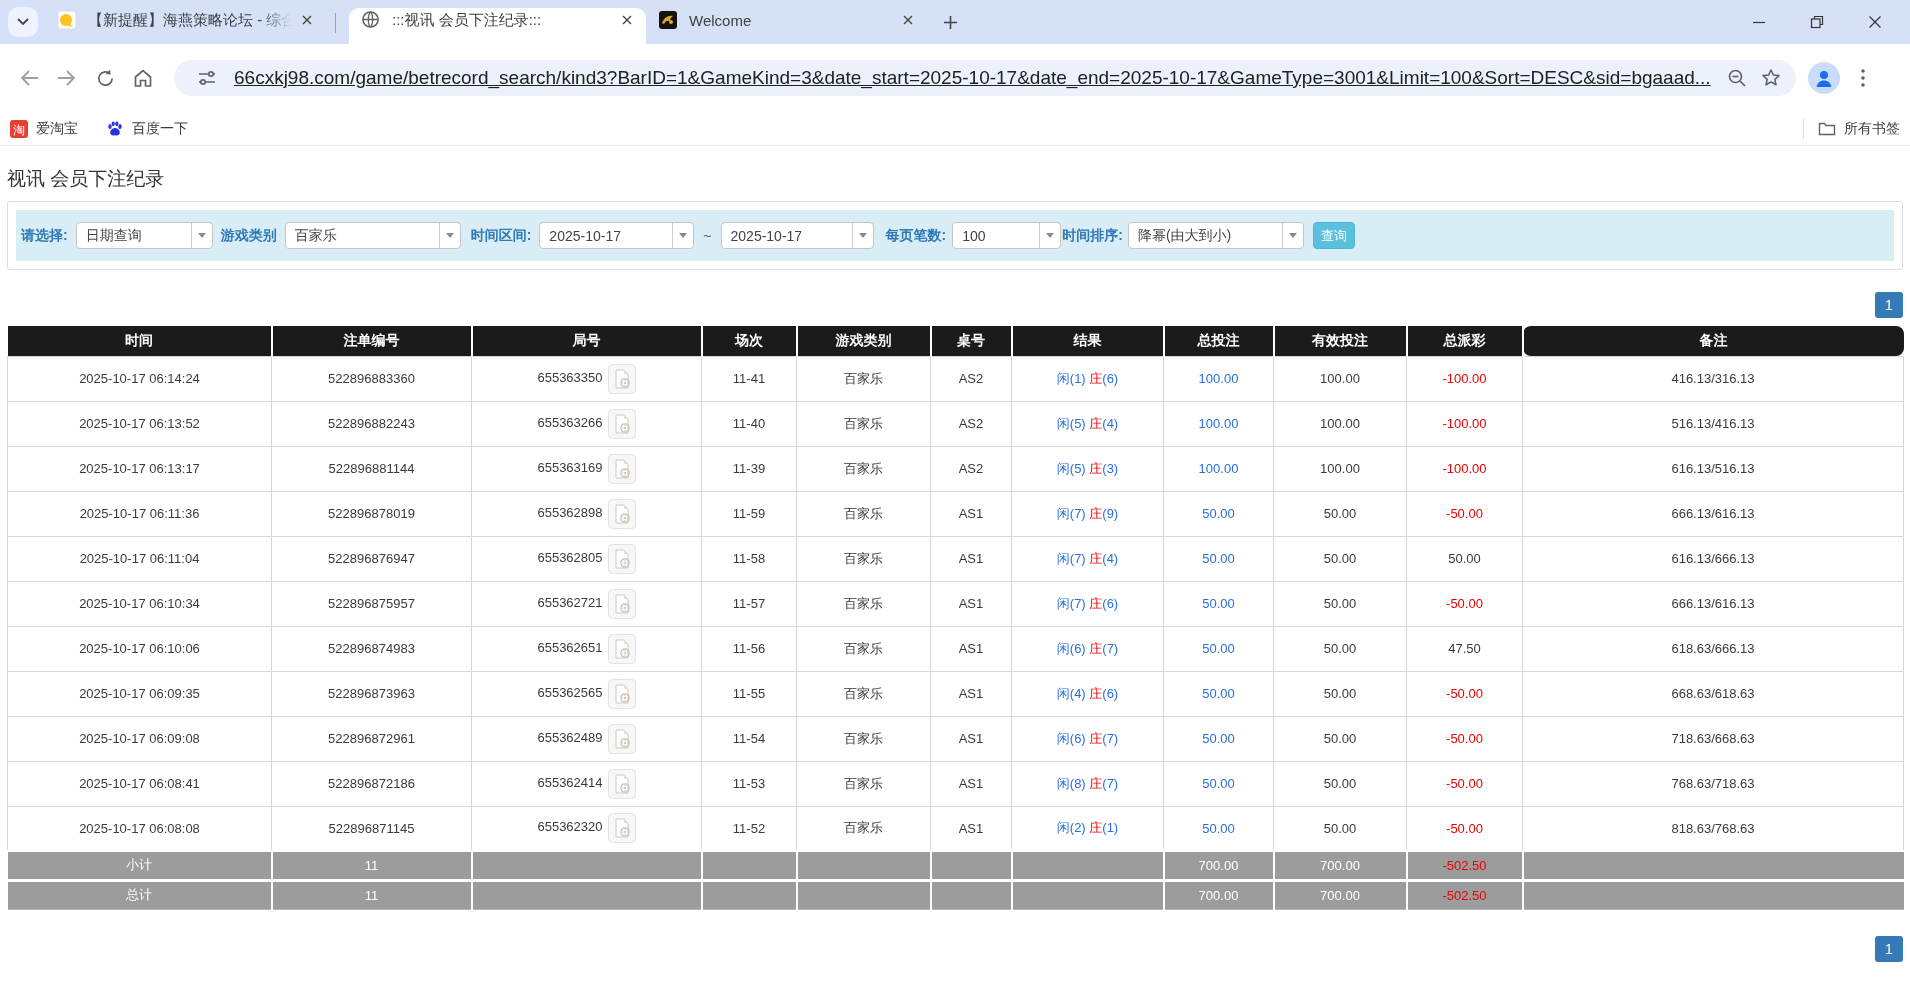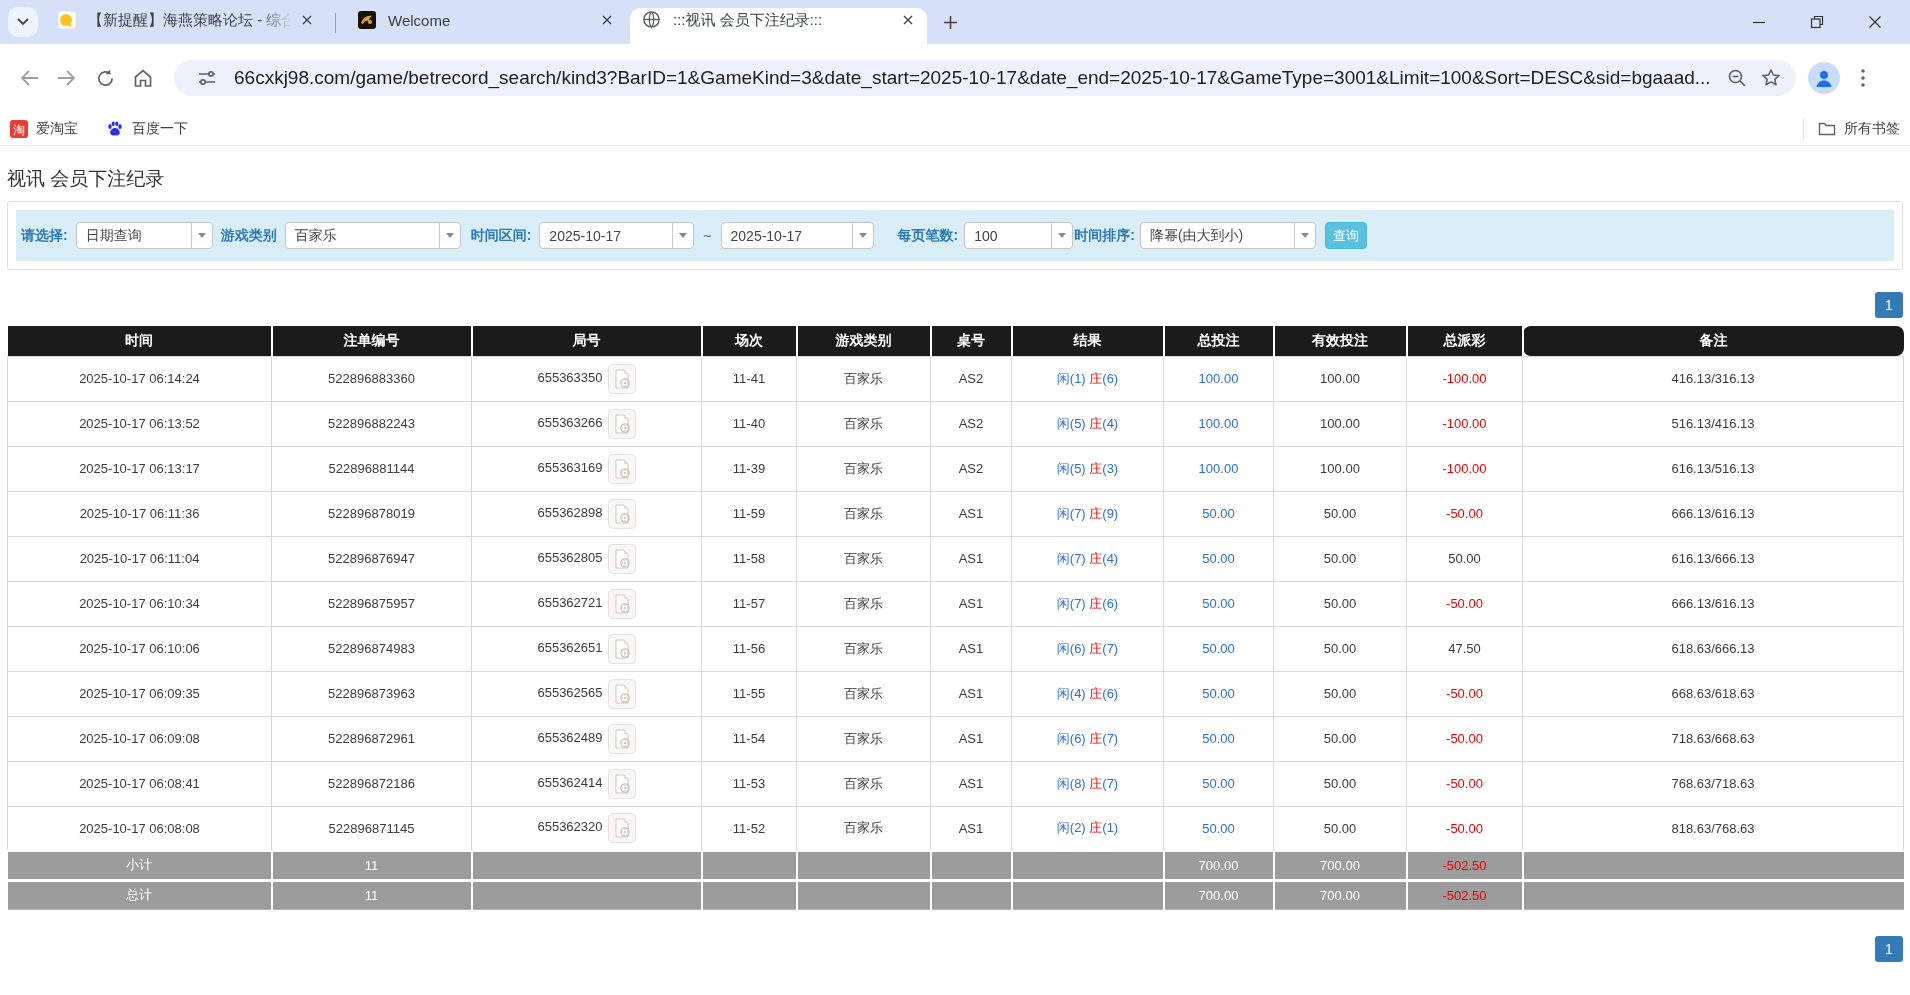--- a/index.html
+++ b/index.html
@@ -18,21 +18,21 @@
   .tab-close { width:18px; height:18px; display:flex; align-items:center; justify-content:center; border-radius:50%; flex:none; }
   .favicon { width:20px; height:20px; flex:none; }
   .tab-sep { width:1px; height:20px; background:#8fa0c4; margin:0 9px 11px 9px; }
   .newtab-btn { width:26px; height:26px; margin:0 0 9px 10px; display:flex; align-items:center; justify-content:center; }
   .win-controls { position:absolute; right:6px; top:0; height:44px; display:flex; align-items:center; }
   .win-btn { width:58px; height:44px; display:flex; align-items:center; justify-content:center; }
   .toolbar { height:68px; background:#fff; display:flex; align-items:center; padding:0 10px; }
   .nav-ic { width:34px; height:34px; display:flex; align-items:center; justify-content:center; margin:0 2px; }
   .omnibox { flex:none; width:1622px; height:36px; margin-left:12px; background:#edf1fb; border-radius:18px;
     display:flex; align-items:center; padding:0 10px 0 14px; }
-  .omni-url { font-size:19px; color:#202124; white-space:nowrap; overflow:hidden; flex:1; margin-left:12px; }
+  .omni-url { font-size:19px; color:#202124; white-space:nowrap; overflow:hidden; flex:1; margin-left:12px;text-decoration:underline; }
   .omni-ic { width:30px; height:30px; display:flex; align-items:center; justify-content:center; margin-left:4px; flex:none; }
   .avatar { width:32px; height:32px; border-radius:50%; background:#cadcfc; margin-left:12px;
     display:flex; align-items:center; justify-content:center; }
   .dots { width:30px; height:30px; margin-left:8px; display:flex; align-items:center; justify-content:center; }
   .bookmarks { height:34px; background:#fff; border-bottom:1px solid #e8eaed; display:flex; align-items:center; padding:0 10px; }
   .bm { display:flex; align-items:center; margin-right:28px; font-size:14px; color:#3c4043; }
   .bm .ic { margin-right:8px; }
   .bm-right { margin-left:auto; display:flex; align-items:center; font-size:14px; color:#3c4043; }
   .bm-sep { width:1px; height:20px; background:#dadce0; margin-right:14px; }
   
@@ -89,43 +89,43 @@
         </svg>
     </span>
     <span class="title fade">【新提醒】海燕策略论坛 - 综合</span>
     <span class="tab-close">
       <svg width="12" height="12" viewBox="0 0 12 12">
           <path d="M2 2l8 8M10 2l-8 8" stroke="#444" stroke-width="1.4"></path>
         </svg>
     </span>
   </div>
   <div class="tab-sep"></div>
+  <div class="tab active" style="margin-left:4px">
+    <span class="favicon">
+      <svg width="19" height="19" viewBox="0 0 20 20">
+          <circle cx="10" cy="10" r="8" fill="none" stroke="#5f6368" stroke-width="1.6"></circle>
+          <path d="M2 10h16M10 2c-3 2.5-3 13.5 0 16M10 2c3 2.5 3 13.5 0 16" fill="none" stroke="#5f6368" stroke-width="1.4"></path>
+        </svg>
+    </span>
+    <span class="title">:::视讯 会员下注纪录:::</span>
+    <span class="tab-close">
+      <svg width="12" height="12" viewBox="0 0 12 12">
+          <path d="M2 2l8 8M10 2l-8 8" stroke="#444" stroke-width="1.4"></path>
+        </svg>
+    </span>
+  </div>
   <div class="tab inactive">
     <span class="favicon">
       <svg width="20" height="20" viewBox="0 0 20 20">
           <rect x="1" y="1" width="18" height="18" rx="3" fill="#17130a"></rect>
           <path d="M4 13c2-5 6-8 11-7-2 1-3 3-3 5-2-1-5 0-6 3z" fill="#d8a73c"></path>
           <circle cx="13" cy="12" r="2" fill="#d8a73c"></circle>
         </svg>
     </span>
     <span class="title">Welcome</span>
-    <span class="tab-close">
-      <svg width="12" height="12" viewBox="0 0 12 12">
-          <path d="M2 2l8 8M10 2l-8 8" stroke="#444" stroke-width="1.4"></path>
-        </svg>
-    </span>
-  </div>
-  <div class="tab active" style="margin-left:4px">
-    <span class="favicon">
-      <svg width="19" height="19" viewBox="0 0 20 20">
-          <circle cx="10" cy="10" r="8" fill="none" stroke="#5f6368" stroke-width="1.6"></circle>
-          <path d="M2 10h16M10 2c-3 2.5-3 13.5 0 16M10 2c3 2.5 3 13.5 0 16" fill="none" stroke="#5f6368" stroke-width="1.4"></path>
-        </svg>
-    </span>
-    <span class="title">:::视讯 会员下注纪录:::</span>
     <span class="tab-close">
       <svg width="12" height="12" viewBox="0 0 12 12">
           <path d="M2 2l8 8M10 2l-8 8" stroke="#444" stroke-width="1.4"></path>
         </svg>
     </span>
   </div>
   <div class="newtab-btn">
     <svg width="15" height="15" viewBox="0 0 15 15">
         <path d="M7.5 1v13M1 7.5h13" stroke="#444" stroke-width="1.6"></path>
       </svg>
@@ -268,21 +268,21 @@
             <span class="caret-tri"></span>
           </span>
       </div>
       <span class="tilde">~</span>
       <div class="fsel" style="width:153px">
         <span class="val">2025-10-17</span>
         <span class="caret">
             <span class="caret-tri"></span>
           </span>
       </div>
-      <span class="flabel" style="margin-left:24px;margin-right:6px">每页笔数:</span>
+      <span class="flabel" style="margin-left:12px;margin-right:6px">每页笔数:</span>
       <div class="fsel" style="width:109px">
         <span class="val">100</span>
         <span class="caret">
             <span class="caret-tri"></span>
           </span>
       </div>
       <span class="flabel" style="margin-left:1px;margin-right:5px">时间排序:</span>
       <div class="fsel" style="width:176px">
         <span class="val">降幂(由大到小)</span>
         <span class="caret">

